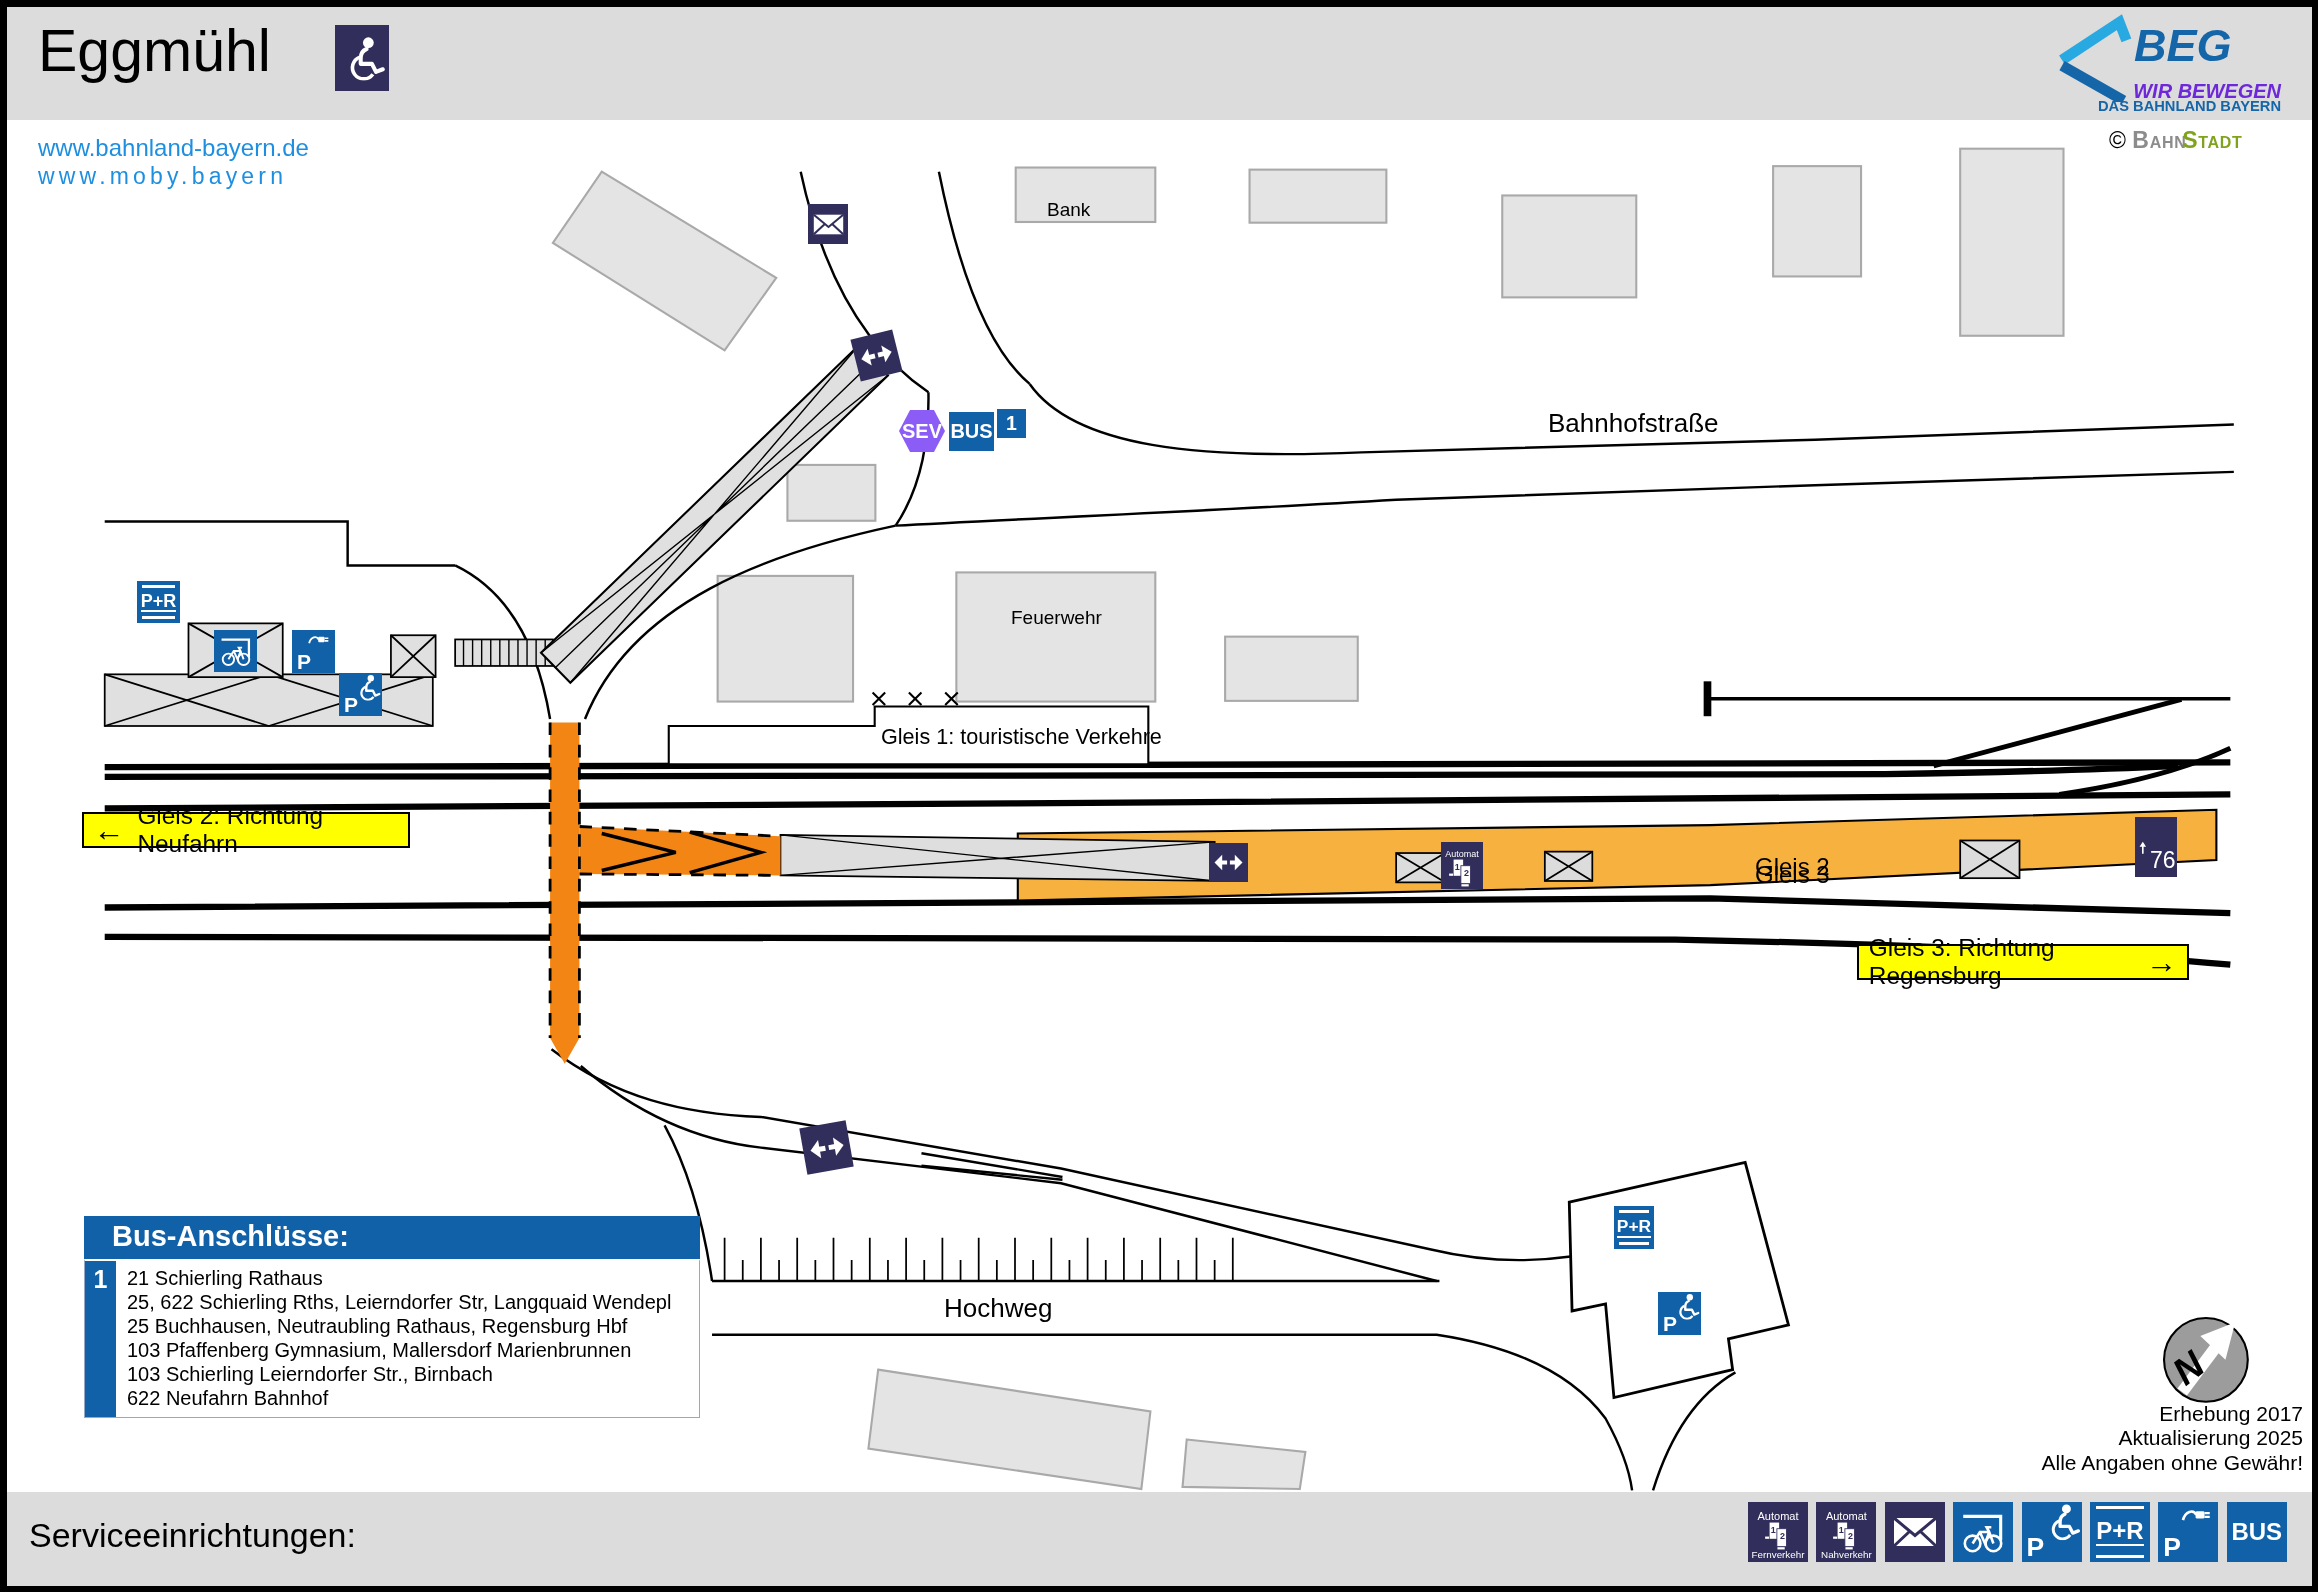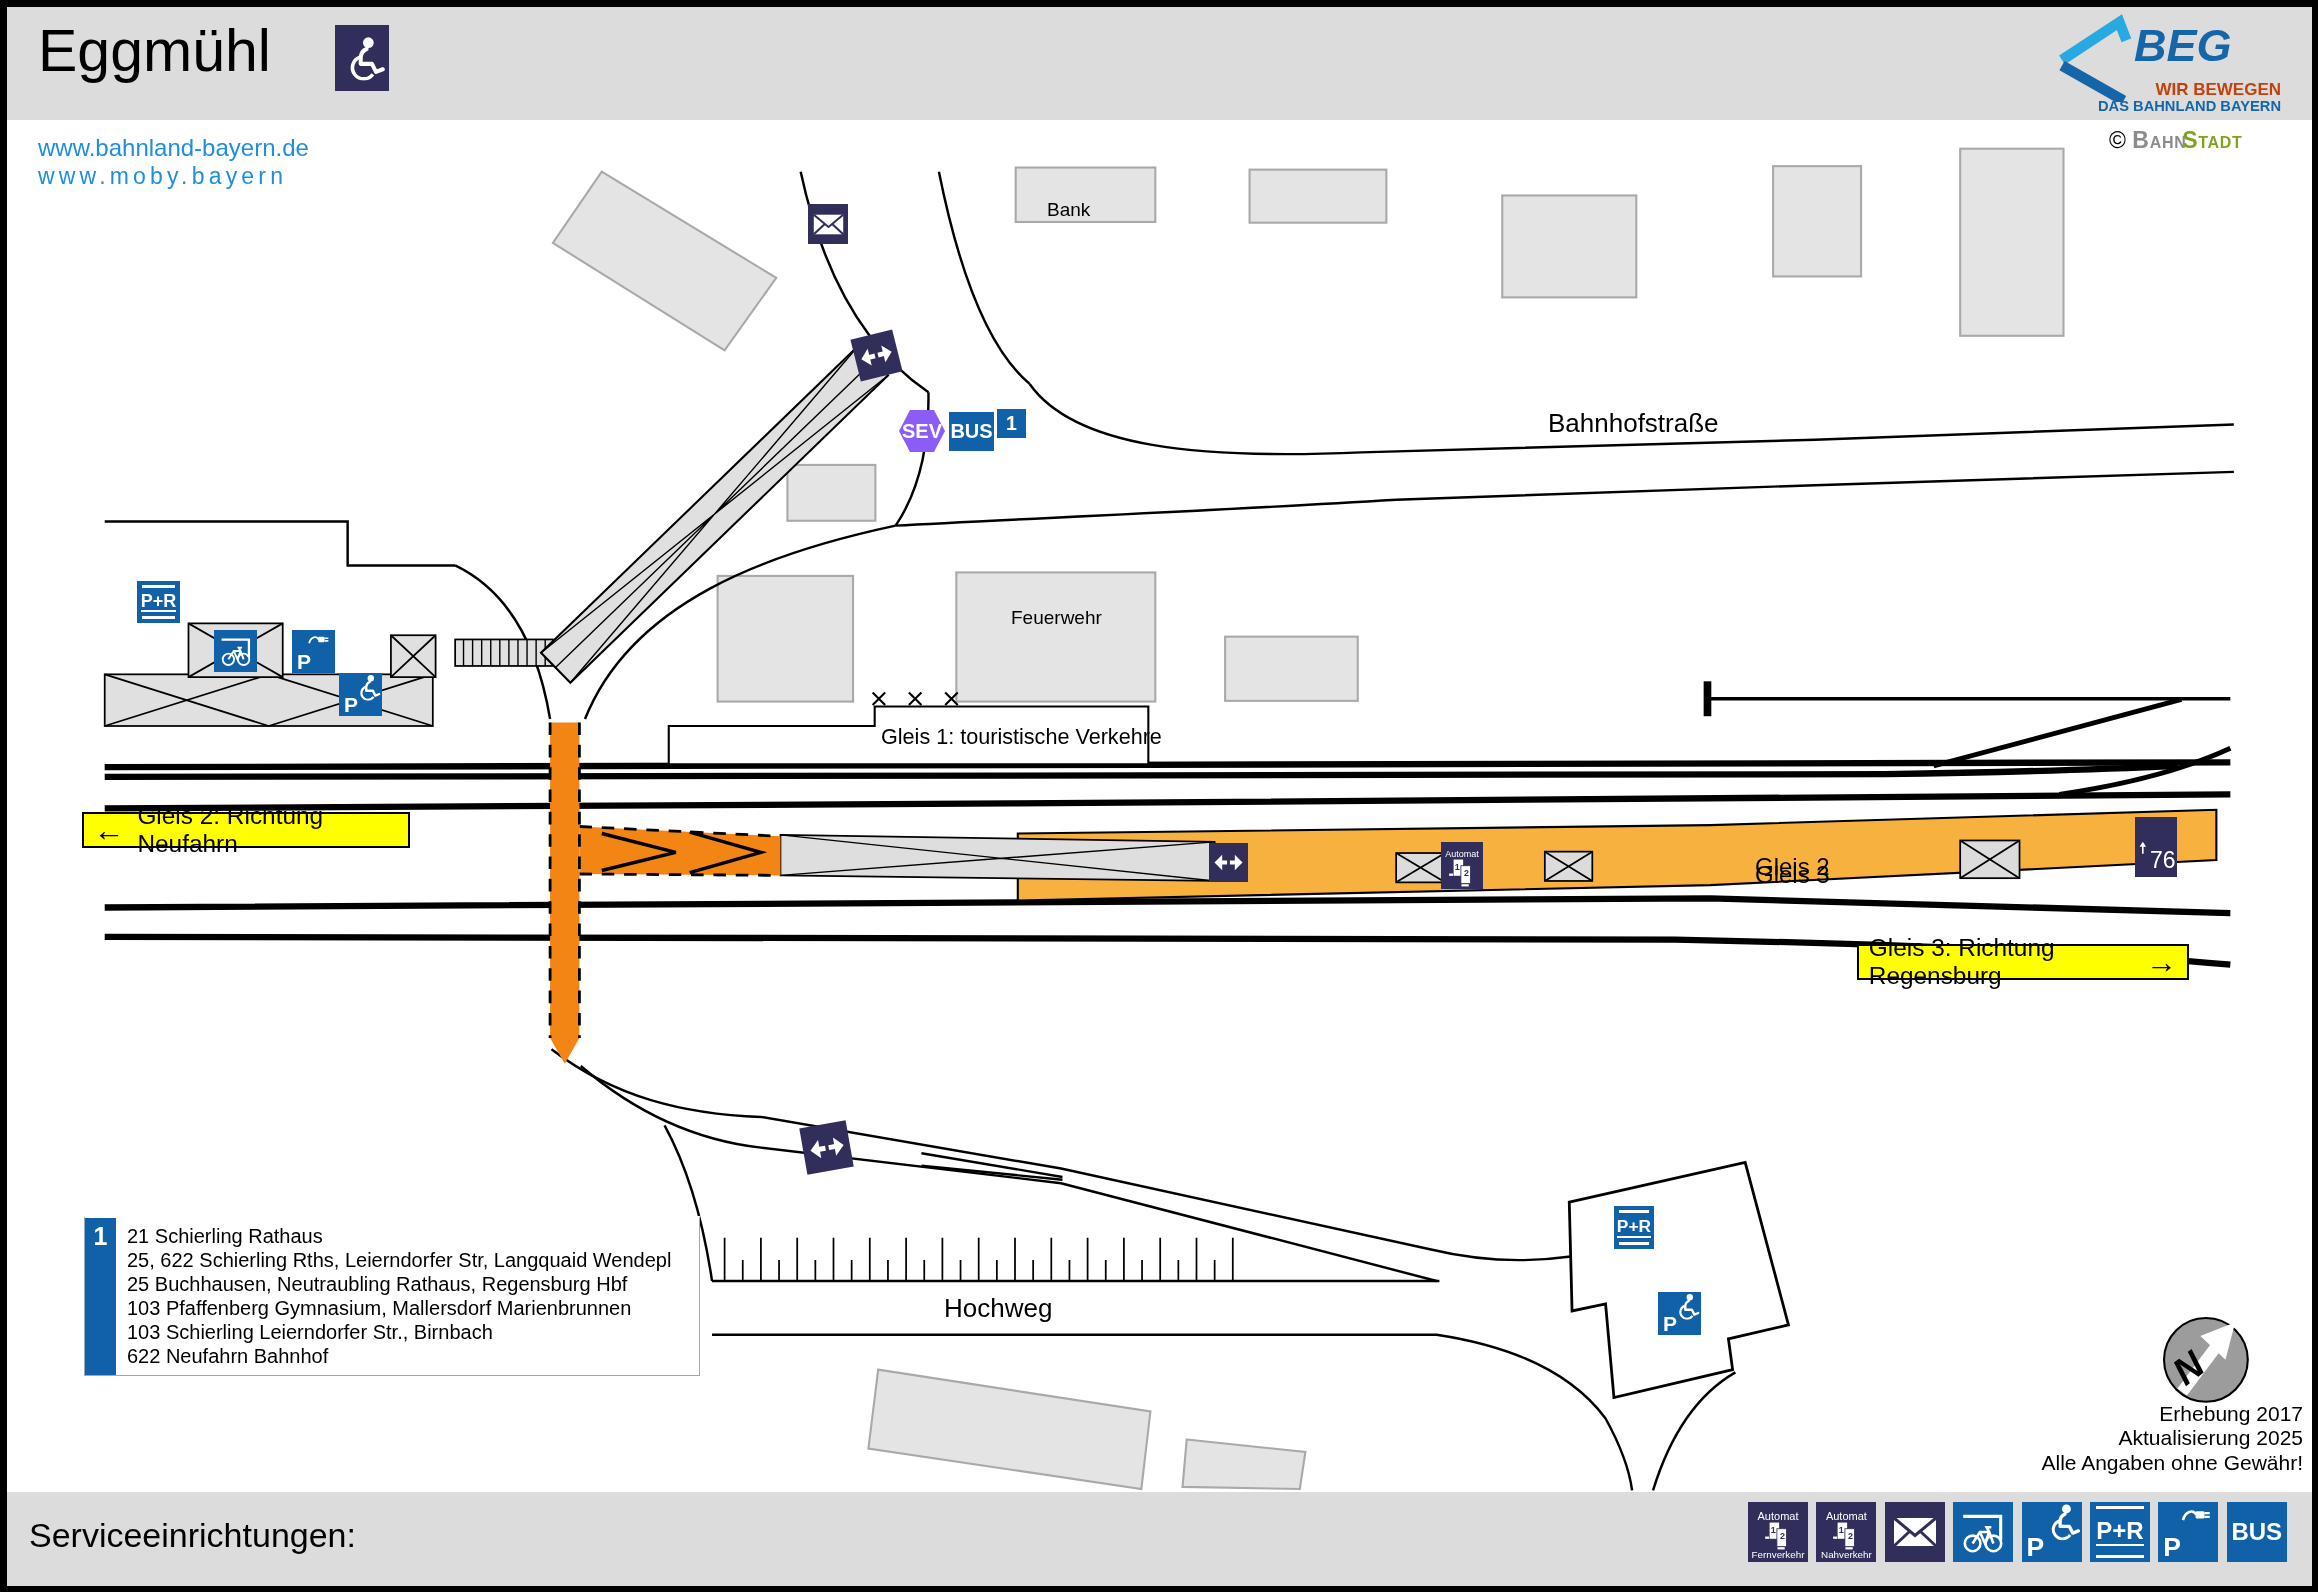--- a/index.html
+++ b/index.html
@@ -204,21 +204,21 @@
     <svg viewBox="0 0 100 100" width="45" height="54">
         <use href="#sym-wheelchair"></use>
       </svg>
   </div>
 
   <svg class="abs" style="left:2055px;top:11px;" width="84" height="91" viewBox="0 0 120 130">
     <path d="M10,70 L92,16 102,42" stroke="#29A9E1" stroke-width="15" fill="none"></path>
     <path d="M10,78 L98,128" stroke="#1565A9" stroke-width="15" fill="none"></path>
   </svg>
   <div class="lbl" style="left:2134px;top:19.5px;font-size:45px;font-weight:bold;font-style:italic;color:#1565A9;">BEG</div>
-  <div class="lbl" style="left:2059px;top:80px;width:222px;text-align:right;font-size:17px;font-weight:bold;color:#c2410c;">WIR BEWEGEN</div>
+  <div class="lbl" style="left:2059px;top:80px;width:222px;text-align:right;font-size:20px;font-weight:bold;font-style:italic;color:#6d28d9;">WIR BEWEGEN</div>
   <div class="lbl" style="left:2059px;top:98px;width:222px;text-align:right;font-size:14.7px;font-weight:bold;color:#1565A9;">DAS BAHNLAND BAYERN</div>
 
   <div class="lbl" style="left:2109px;top:127px;font-size:23px;">
     <span>©</span>
     <span style="font-variant:small-caps;color:#8C8C8C;font-weight:bold;letter-spacing:0.7px;">Bahn</span><span style="font-variant:small-caps;color:#7FA31C;font-weight:bold;letter-spacing:0.7px;margin-left:-4.2px;">Stadt</span>
   </div>
   <div class="lbl" style="left:38px;top:134px;font-size:24px;color:#1E8FE0;">www.bahnland-bayern.de</div>
   <div class="lbl" style="left:38px;top:163px;font-size:23px;letter-spacing:4.2px;color:#1E8FE0;">www.moby.bayern</div>
 
   <div class="lbl" style="left:1548px;top:408px;font-size:26px;">Bahnhofstraße</div>
@@ -321,20 +321,21 @@
 
   <div class="lbl" style="left:2175px;top:1347px;font-size:38px;font-weight:bold;font-style:italic;transform:rotate(-38deg);">N</div>
 
   <div class="notes">
     <div>Erhebung 2017</div>
     <div>Aktualisierung 2025</div>
     <div>Alle Angaben ohne Gewähr!</div>
   </div>
 
   <div id="busbox">
+    <div class="bb-head">Bus-Anschlüsse:</div>
     <div class="bb-body">
       <div class="bb-num">1</div>
       <div class="bb-lines">
         <div>21 Schierling Rathaus</div>
         <div>25, 622 Schierling Rths, Leierndorfer Str, Langquaid Wendepl</div>
         <div>25 Buchhausen, Neutraubling Rathaus, Regensburg Hbf</div>
         <div>103 Pfaffenberg Gymnasium, Mallersdorf Marienbrunnen</div>
         <div>103 Schierling Leierndorfer Str., Birnbach</div>
         <div>622 Neufahrn Bahnhof</div>
       </div>

